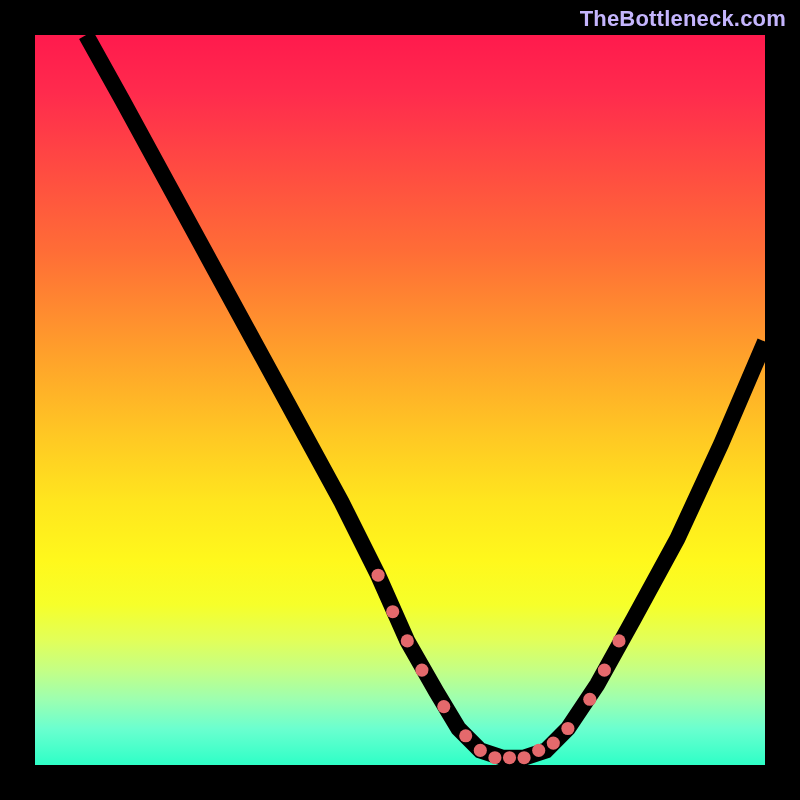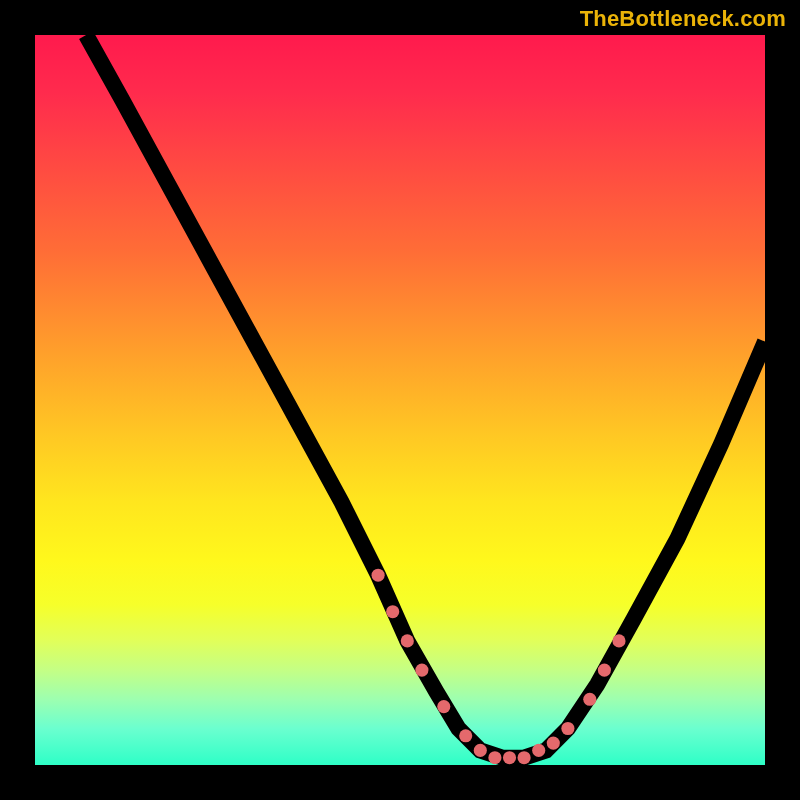--- a/index.html
+++ b/index.html
@@ -14,21 +14,21 @@
   .frame {
     position: relative;
     width: 800px;
     height: 800px;
     background: #000;
   }
   .watermark {
     position: absolute;
     top: 6px;
     right: 14px;
-    color: #eab308;
+    color: #c4b5fd;
     font-size: 22px;
     font-weight: 600;
     letter-spacing: 0.2px;
     z-index: 10;
   }
   .plot {
     position: absolute;
     left: 35px;
     top: 35px;
     width: 730px;

